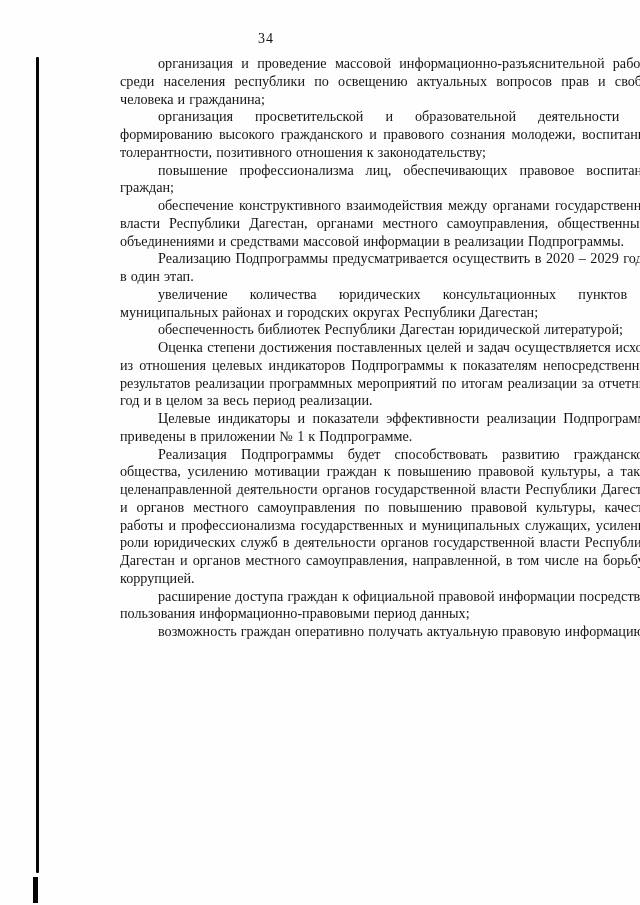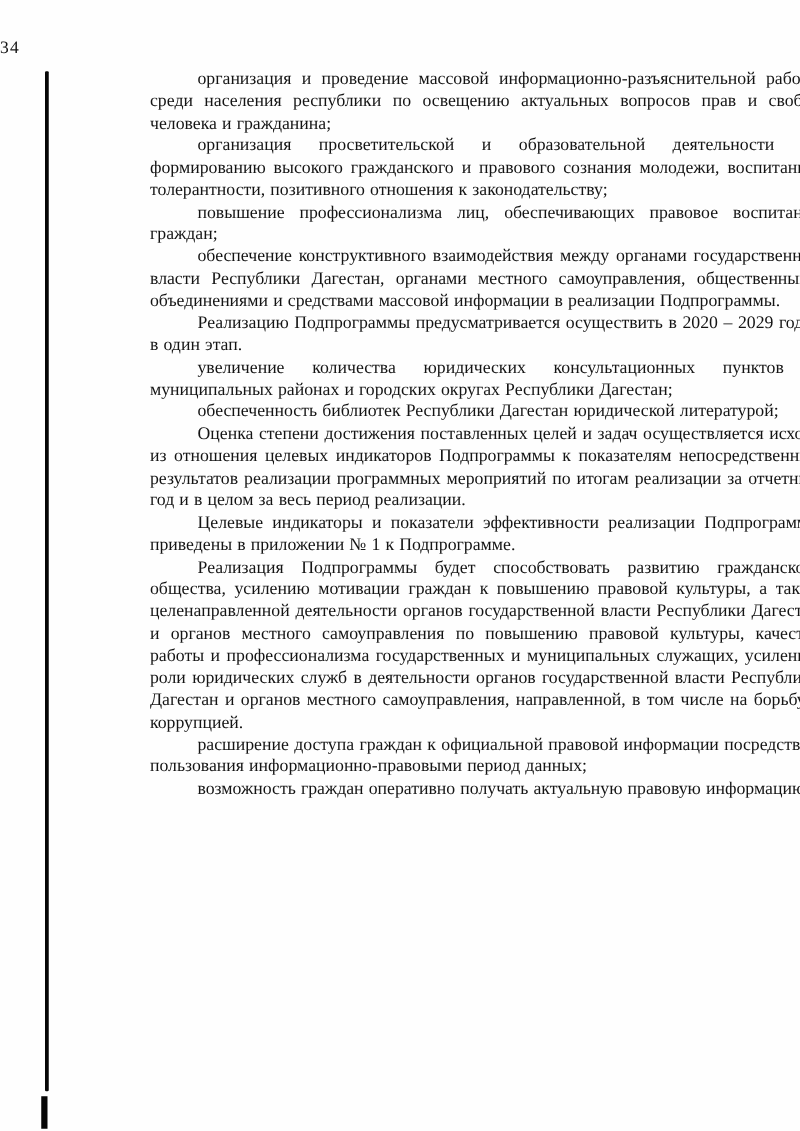--- a/index.html
+++ b/index.html
@@ -16,21 +16,21 @@
   .page {
     position: absolute;
     inset: 0;
     background: #fefefe;
   }
   .page-number {
     position: absolute;
     top: 31px;
     left: 0;
     width: 532px;
-    text-align: left;
+    text-align: center;
     font-size: 14px;
     letter-spacing: 1px;
   }
   .content {
     position: absolute;
     top: 55px;
     left: 76px;
     width: 536px;
     font-size: 14.2px;
     line-height: 17.75px;

